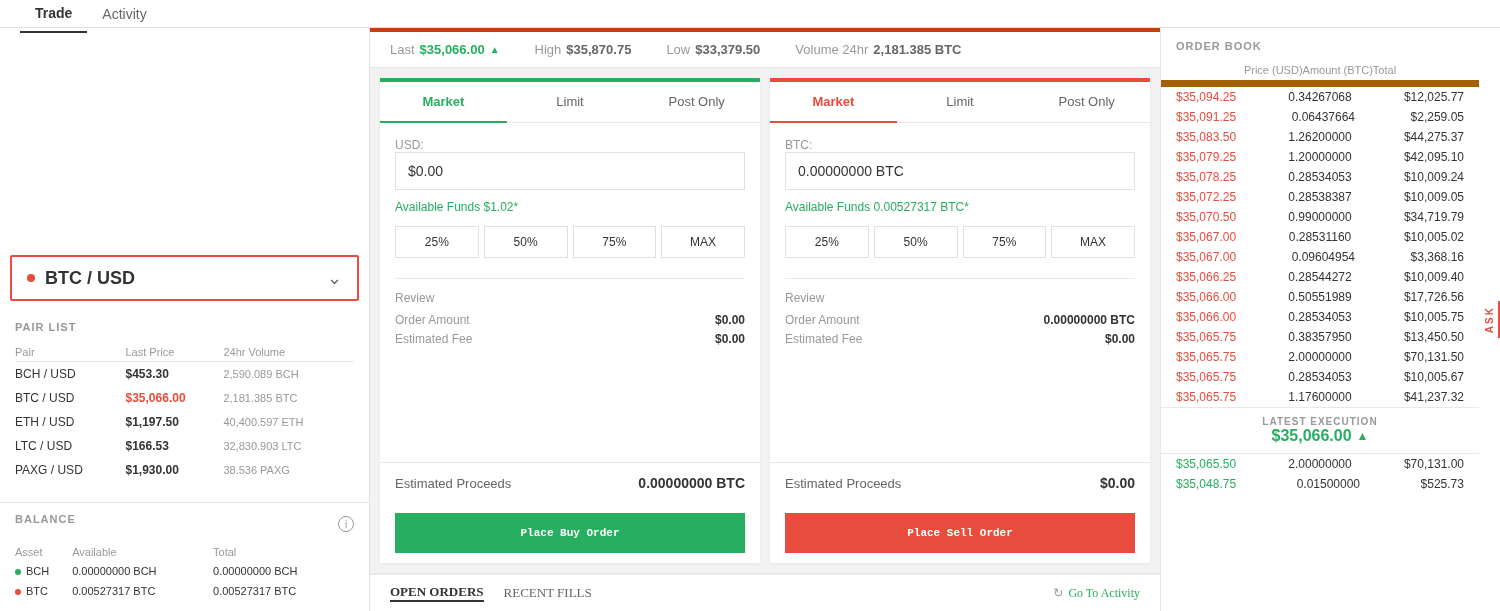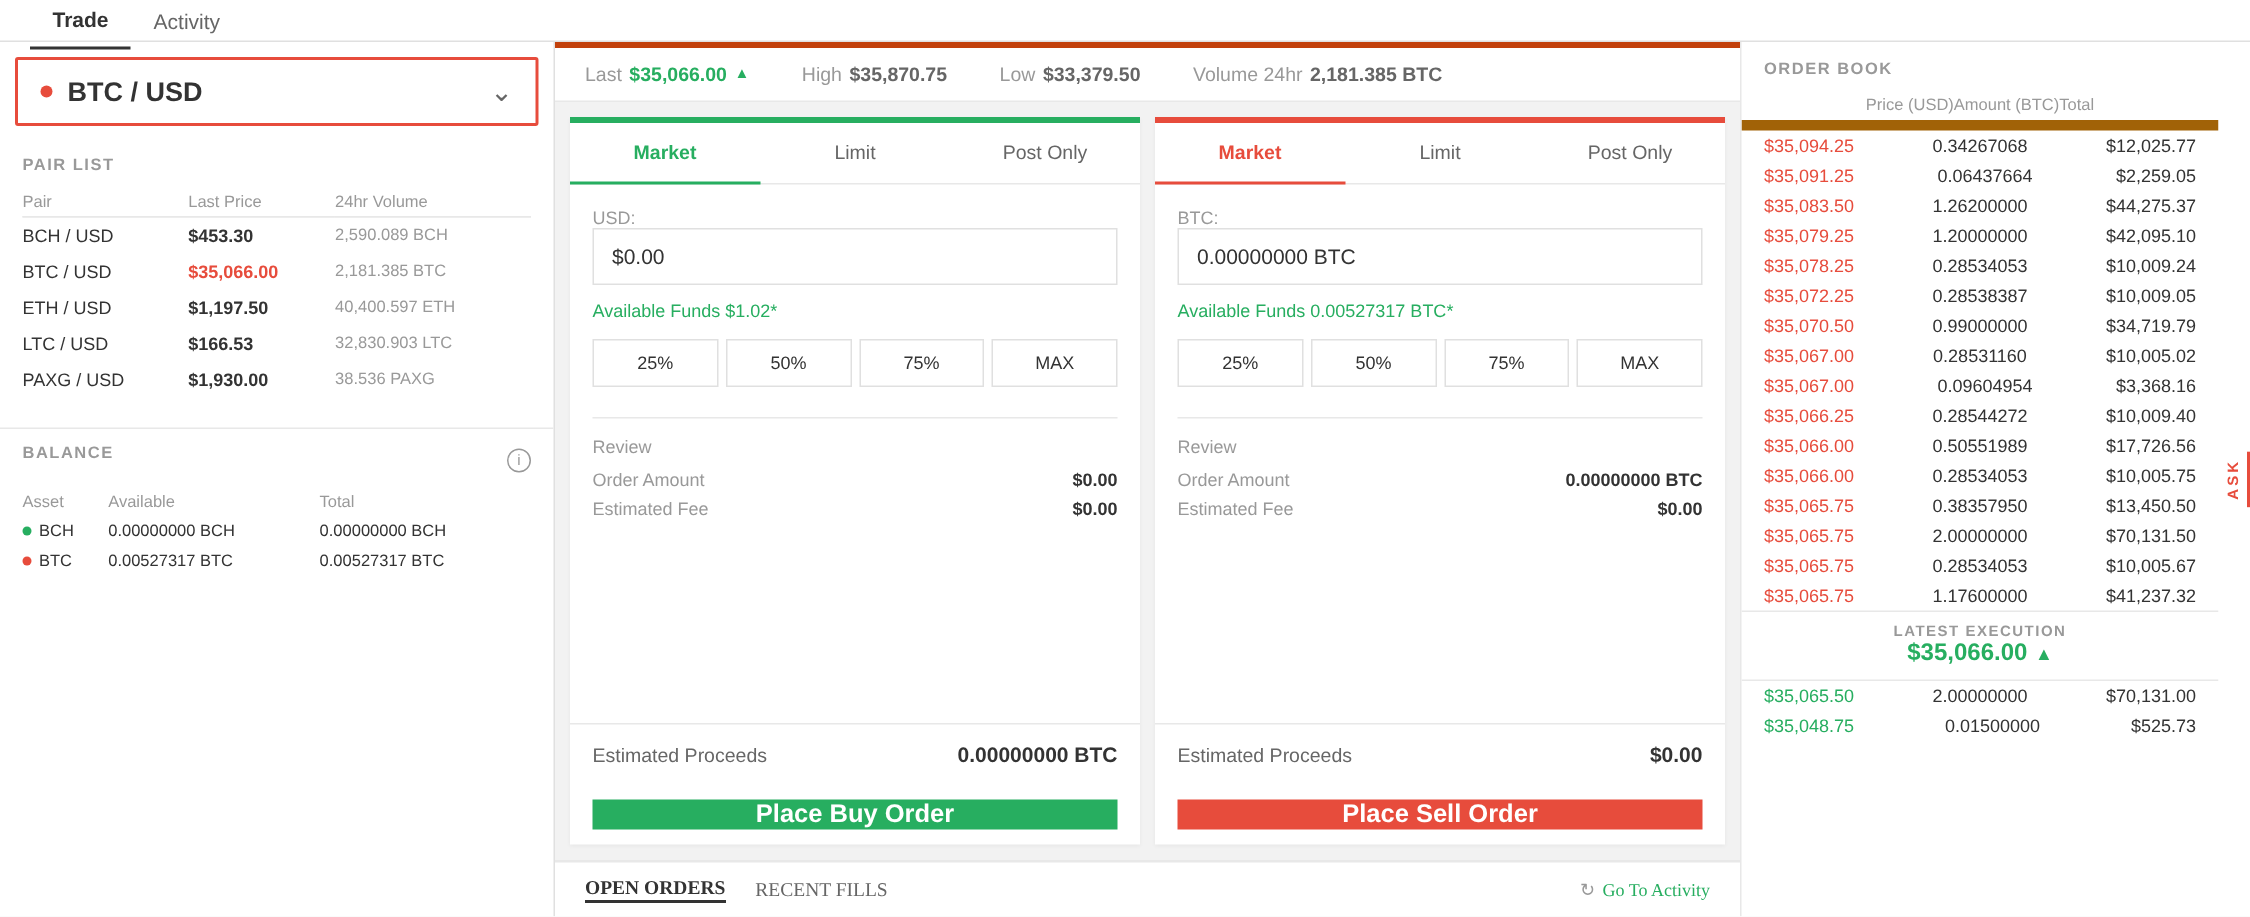--- a/index.html
+++ b/index.html
@@ -58,21 +58,21 @@
 
     .review-section { border-top: 1px solid #e8e8e8; padding-top: 12px; margin-top: 5px; }
     .review-title { font-size: 12px; color: #999; margin-bottom: 8px; }
     .review-row { display: flex; justify-content: space-between; font-size: 12px; color: #999; margin-bottom: 5px; }
     .review-row .value { font-weight: 600; color: #333; }
 
     .estimated-proceeds { border-top: 1px solid #e8e8e8; padding: 12px 15px; display: flex; justify-content: space-between; align-items: center; background: #fff; }
     .ep-label { font-size: 13px; color: #666; }
     .ep-value { font-size: 14px; font-weight: 700; color: #333; }
 
-    .place-order-btn { margin: 10px 15px; text-align: center; font-size: 17px; font-weight: 600; color: #fff; cursor: pointer; border: none; }
+    .place-order-btn { margin: 10px 15px; padding: 14px; text-align: center; font-size: 11px; font-weight: 600; color: #fff; cursor: pointer; border: none; font-family: Liberation Mono, monospace; }
     .place-order-btn.green { background: #27ae60; }
     .place-order-btn.red { background: #e74c3c; }
 
     
     .order-book { width: 340px; background: #fff; flex-shrink: 0; border-left: 1px solid #e8e8e8; display: flex; }
 
     .order-book-inner { flex: 1; overflow: hidden; }
     .order-book-title { font-size: 11px; font-weight: 700; color: #999; letter-spacing: 1px; padding: 12px 15px 8px; }
     .ob-header { display: flex; justify-content: center; padding: 4px 15px; border-bottom: 7px solid #a16207; }
     .ob-header span { font-size: 11px; color: #999; }
@@ -100,21 +100,21 @@
     .center-panels { flex: 1; display: flex; flex-direction: column; overflow: hidden; }
 
     .ticker-row { display: flex; align-items: flex-end; gap: 35px; padding: 10px 20px; background: #fff; border-bottom: 1px solid #e8e8e8; border-top: 4px solid #c2410c; }
 
     .panels-row { display: flex; flex: 1; gap: 0; padding: 10px; background: #f2f2f2; gap: 10px; }
 
     .order-panel-wrap { flex: 1; background: #fff; display: flex; flex-direction: column; box-shadow: 0 1px 3px rgba(0,0,0,0.05); }
 
     .bottom-strip { background: #fff; border-top: 2px solid #e8e8e8; padding: 0 20px; display: flex; align-items: center; height: 38px; font-family: Liberation Serif, serif; }
 
-    .sidebar-inner { display: flex; flex-direction: column; height: 100%; }
+    .sidebar-inner { display: flex; flex-direction: column; height: 100%; justify-content: flex-end; }
   </style>
 </head>
 <body>
 
 <div class="full-layout">
 
   <div class="top-nav">
     <div class="top-nav-item active">Trade</div>
     <div class="top-nav-item">Activity</div>
   </div>

